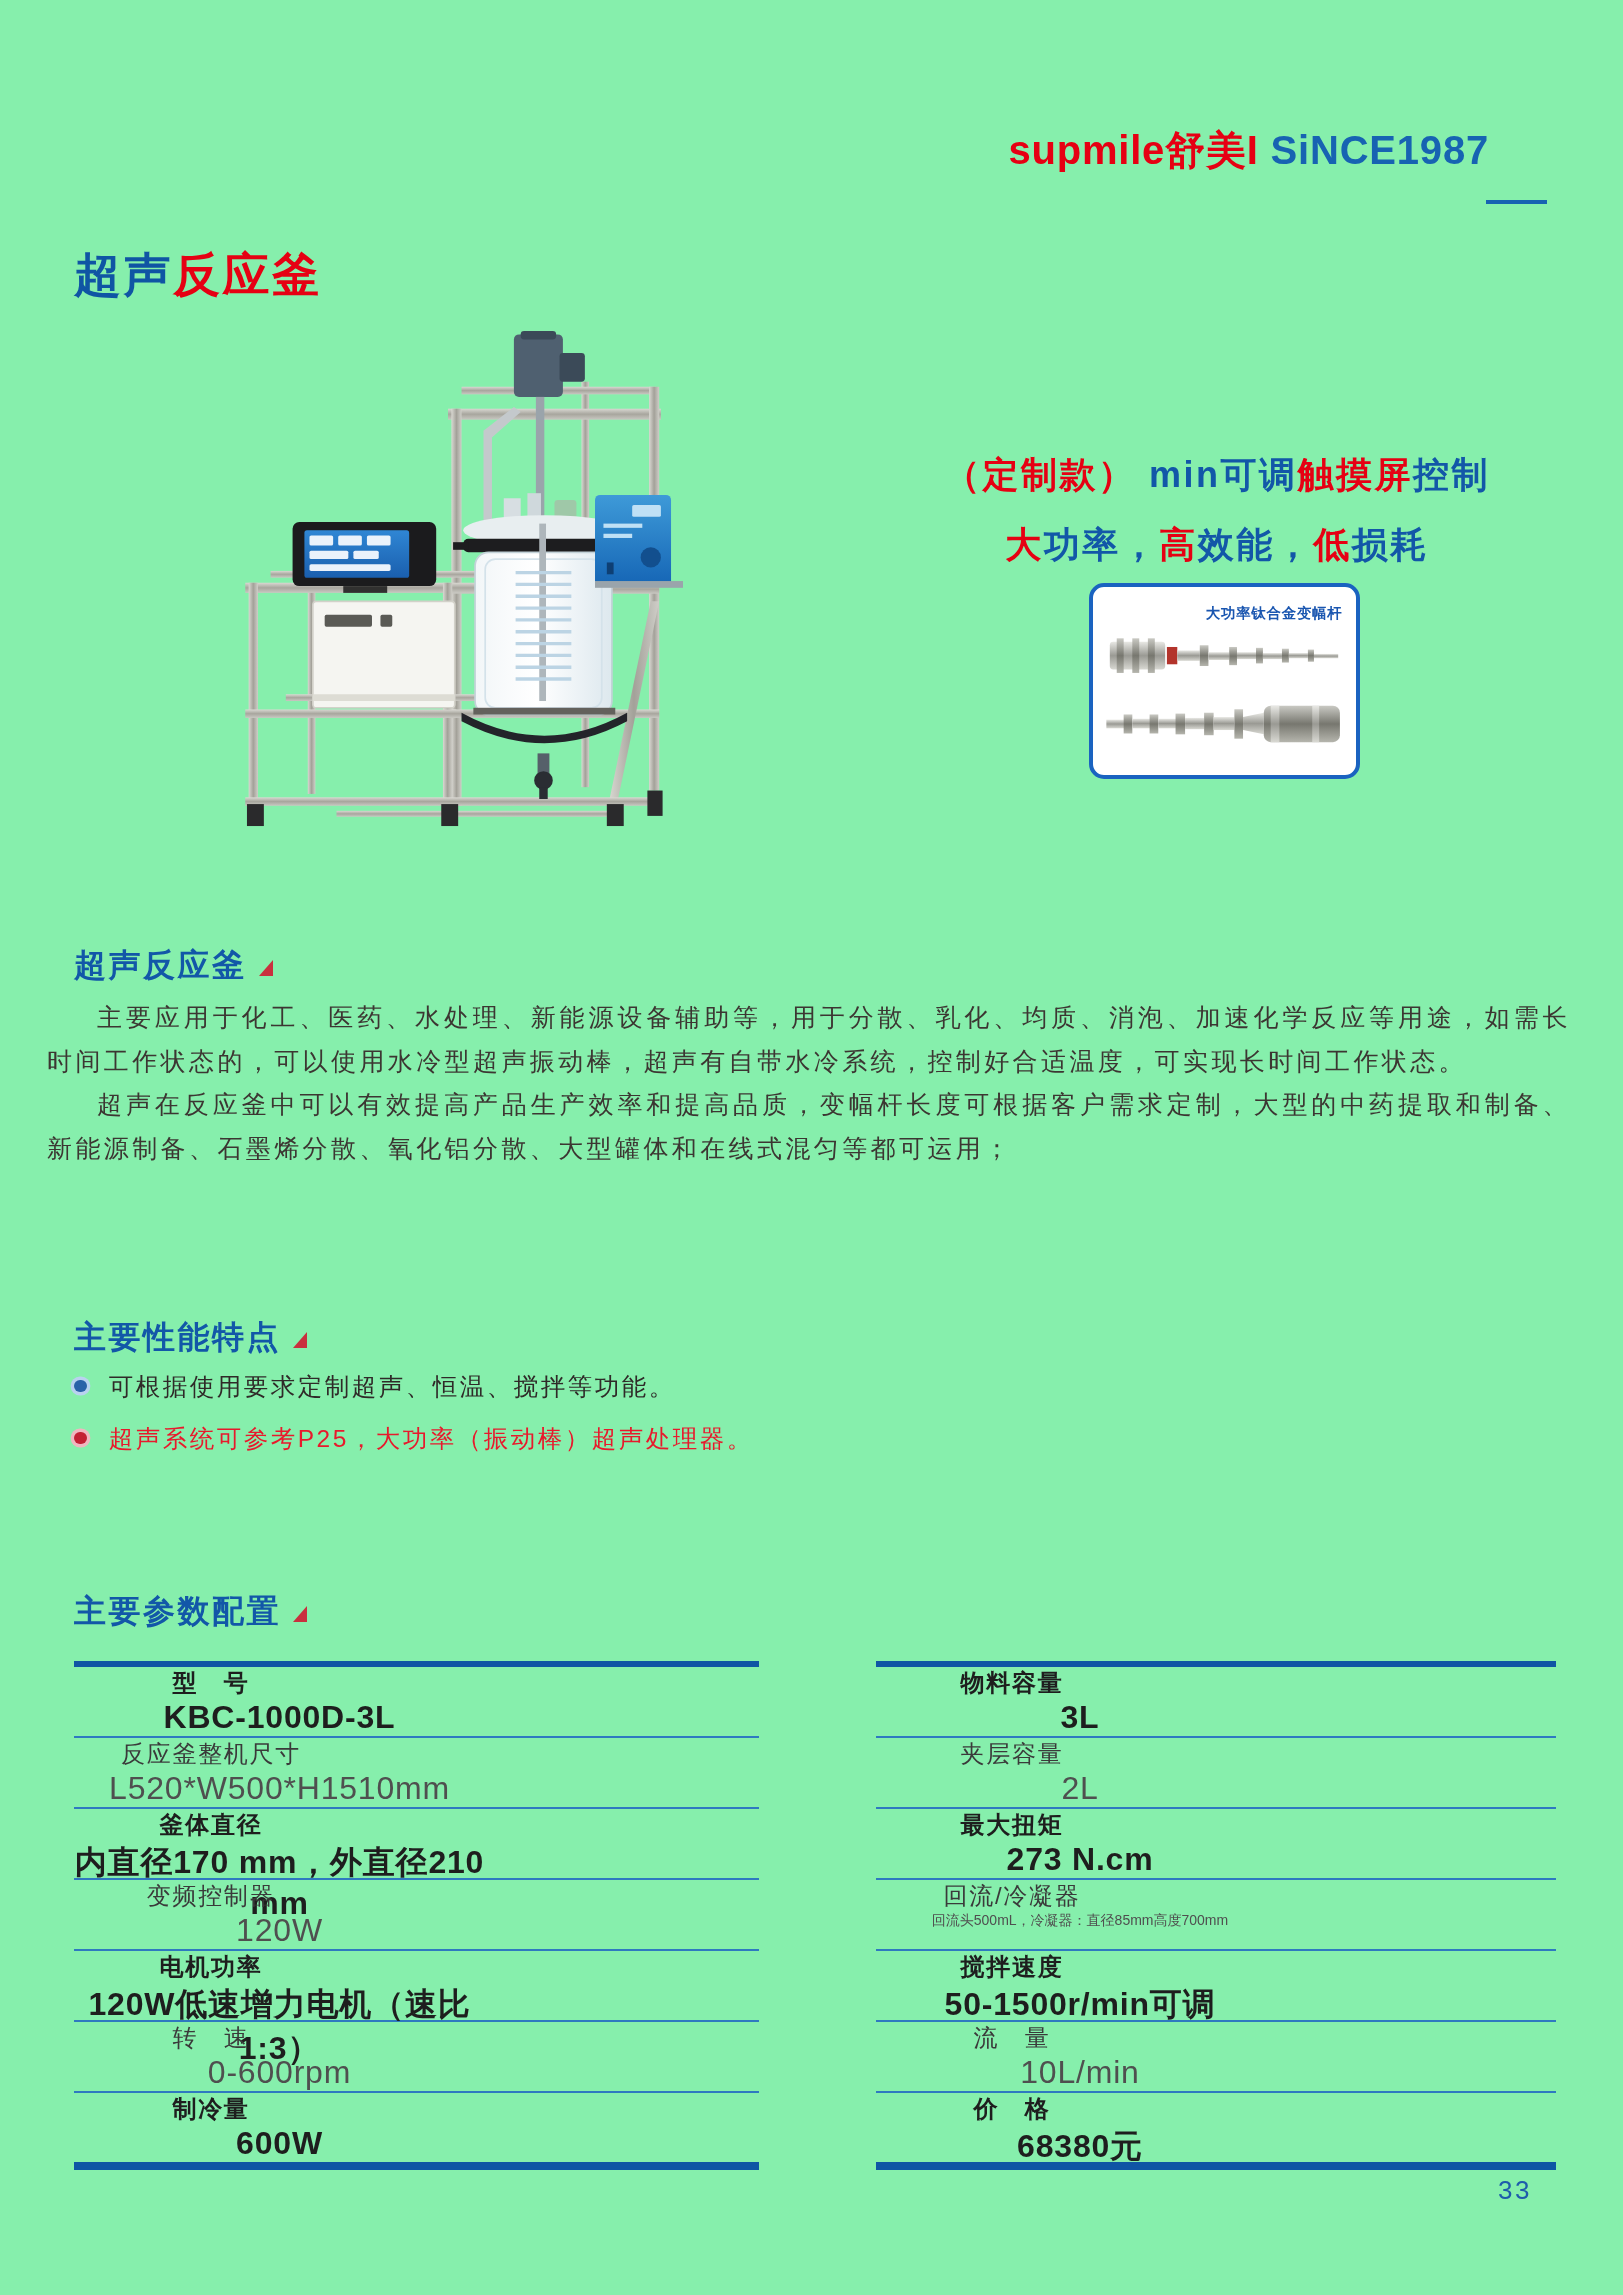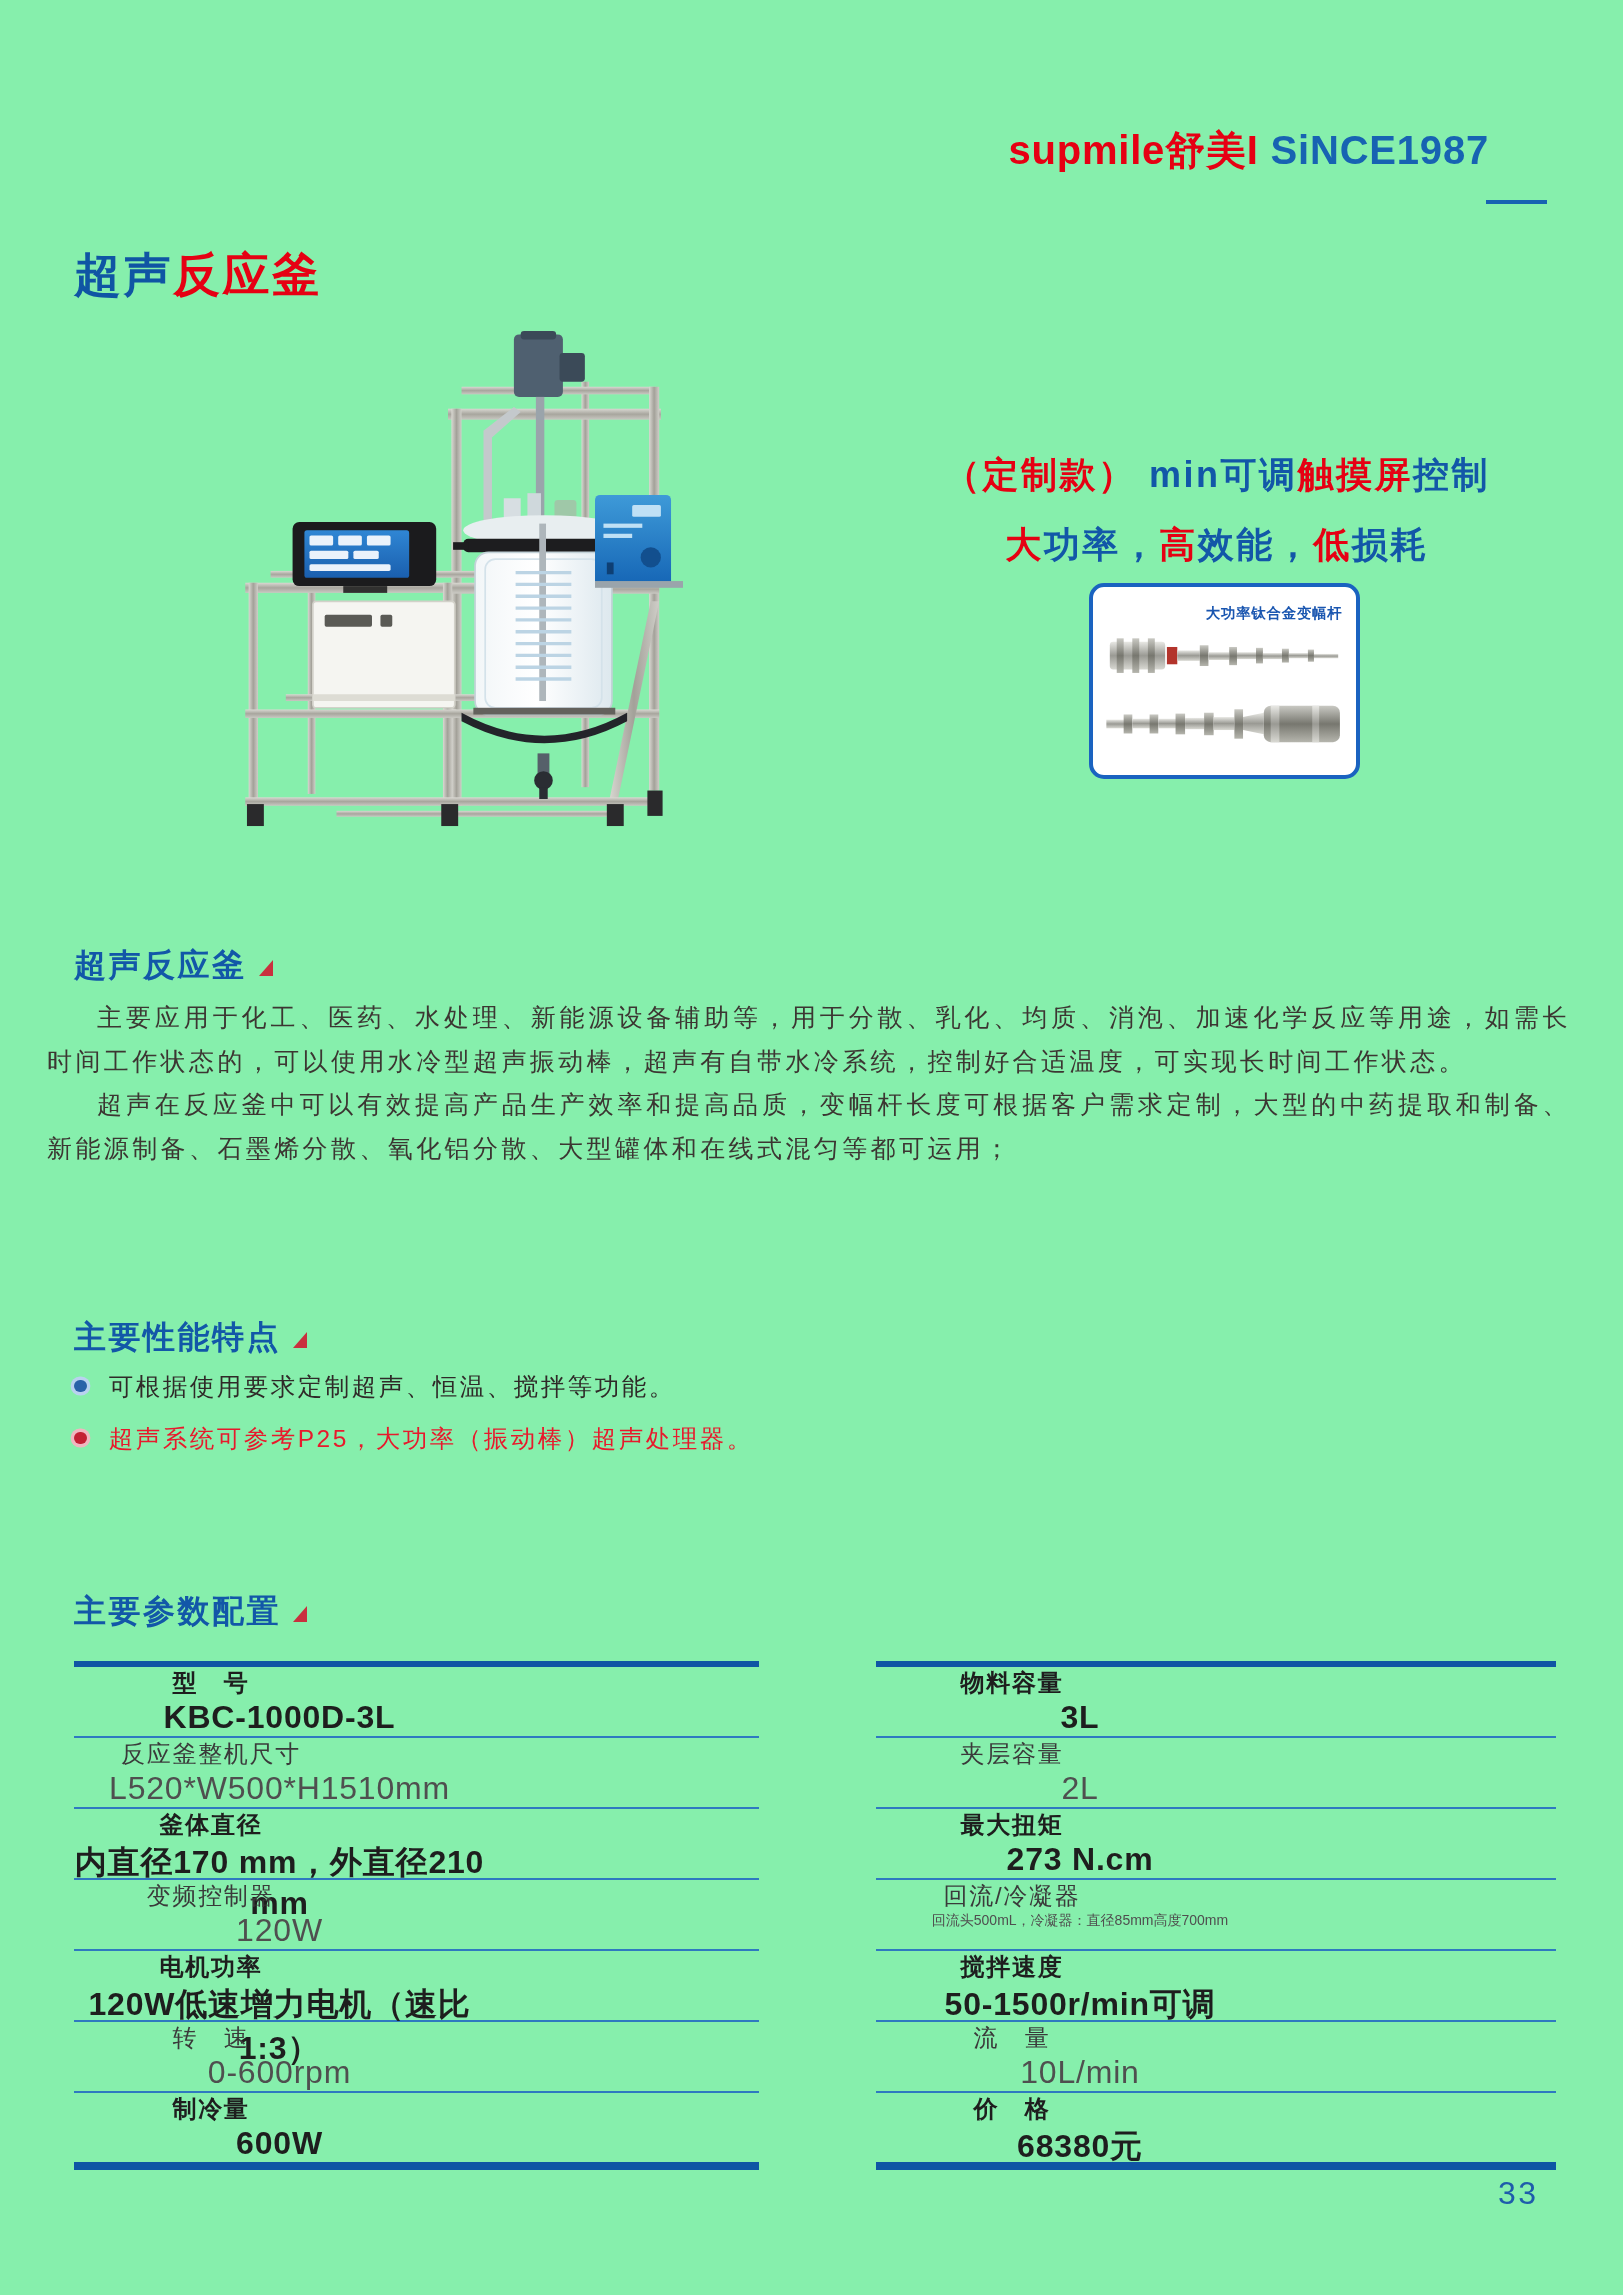--- a/index.html
+++ b/index.html
@@ -41,21 +41,21 @@
   .ptable{position:absolute;top:1661px;border-top:6.8px solid #0f55a4;border-bottom:8.5px solid #0f55a4;box-sizing:border-box;}
   .ptable.left{left:74px;width:685px;}
   .ptable.right{left:876px;width:680px;}
   .prow{display:flex;align-items:flex-start;height:69px;border-bottom:2.5px solid #2e79c0;flex-direction:column;}
   .prow:last-child{border-bottom:none;}
   .plabel{width:40%;text-align:center;font-size:24px;letter-spacing:1.7px;color:#3a3a3a;}
   .pvalue{width:60%;text-align:center;font-size:32px;letter-spacing:0.8px;color:#4f4f4f;}
   .prow.bold .plabel,.prow.bold .pvalue{font-weight:bold;color:#1e1e1e;}
   .pvalue.small{font-size:14px;letter-spacing:0;}
   
-  .page-num{position:absolute;top:2175px;left:1498px;font-size:32px;color:#1e5cab;letter-spacing:2.5px;}
+  .page-num{position:absolute;top:2175px;left:1498px;font-size:26px;color:#1e5cab;letter-spacing:2.5px;}
   
   .photo{position:absolute;top:331px;left:235px;width:448px;height:517px;}
 </style>
 </head>
 <body>
 
 <div class="page">
 
   <div class="logo">
     <span class="red">supmile舒美I</span>

